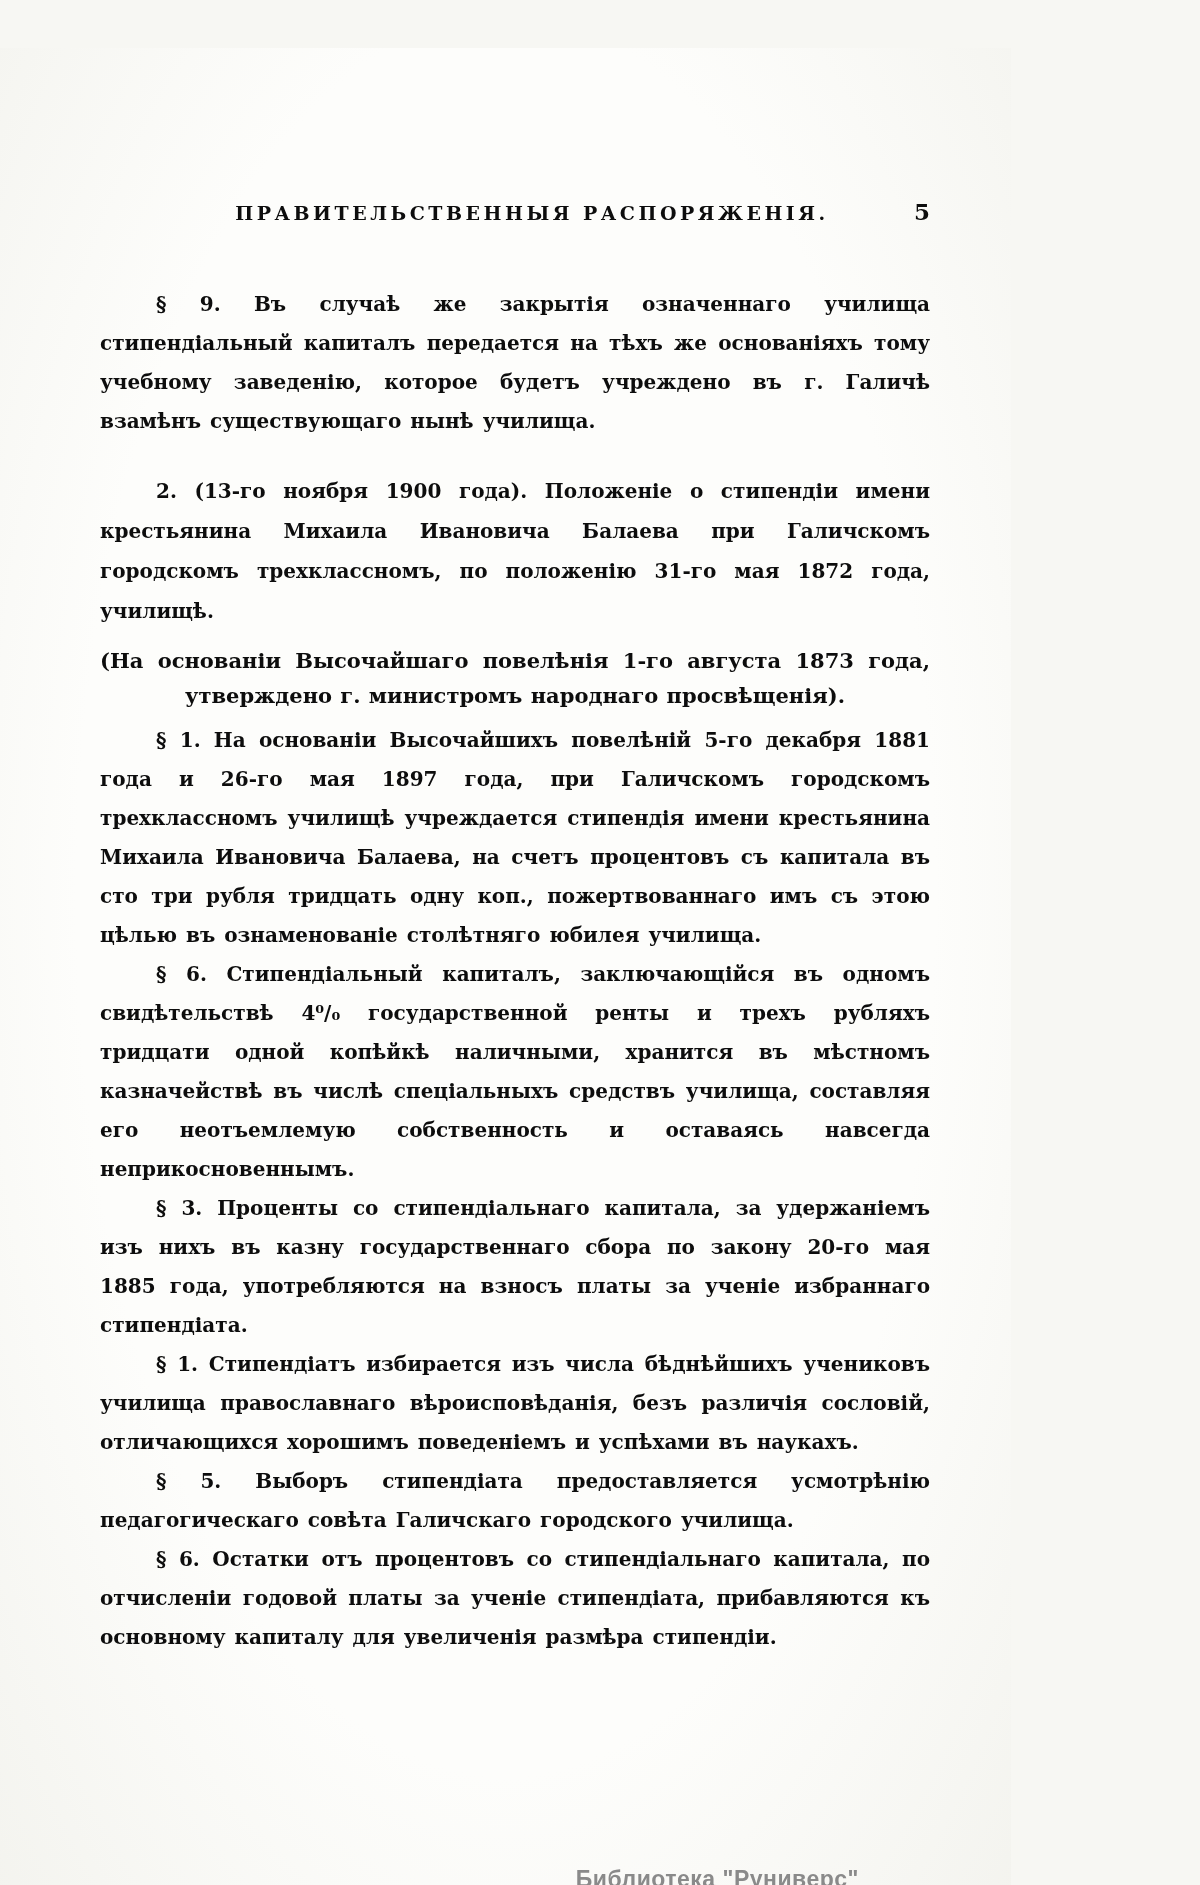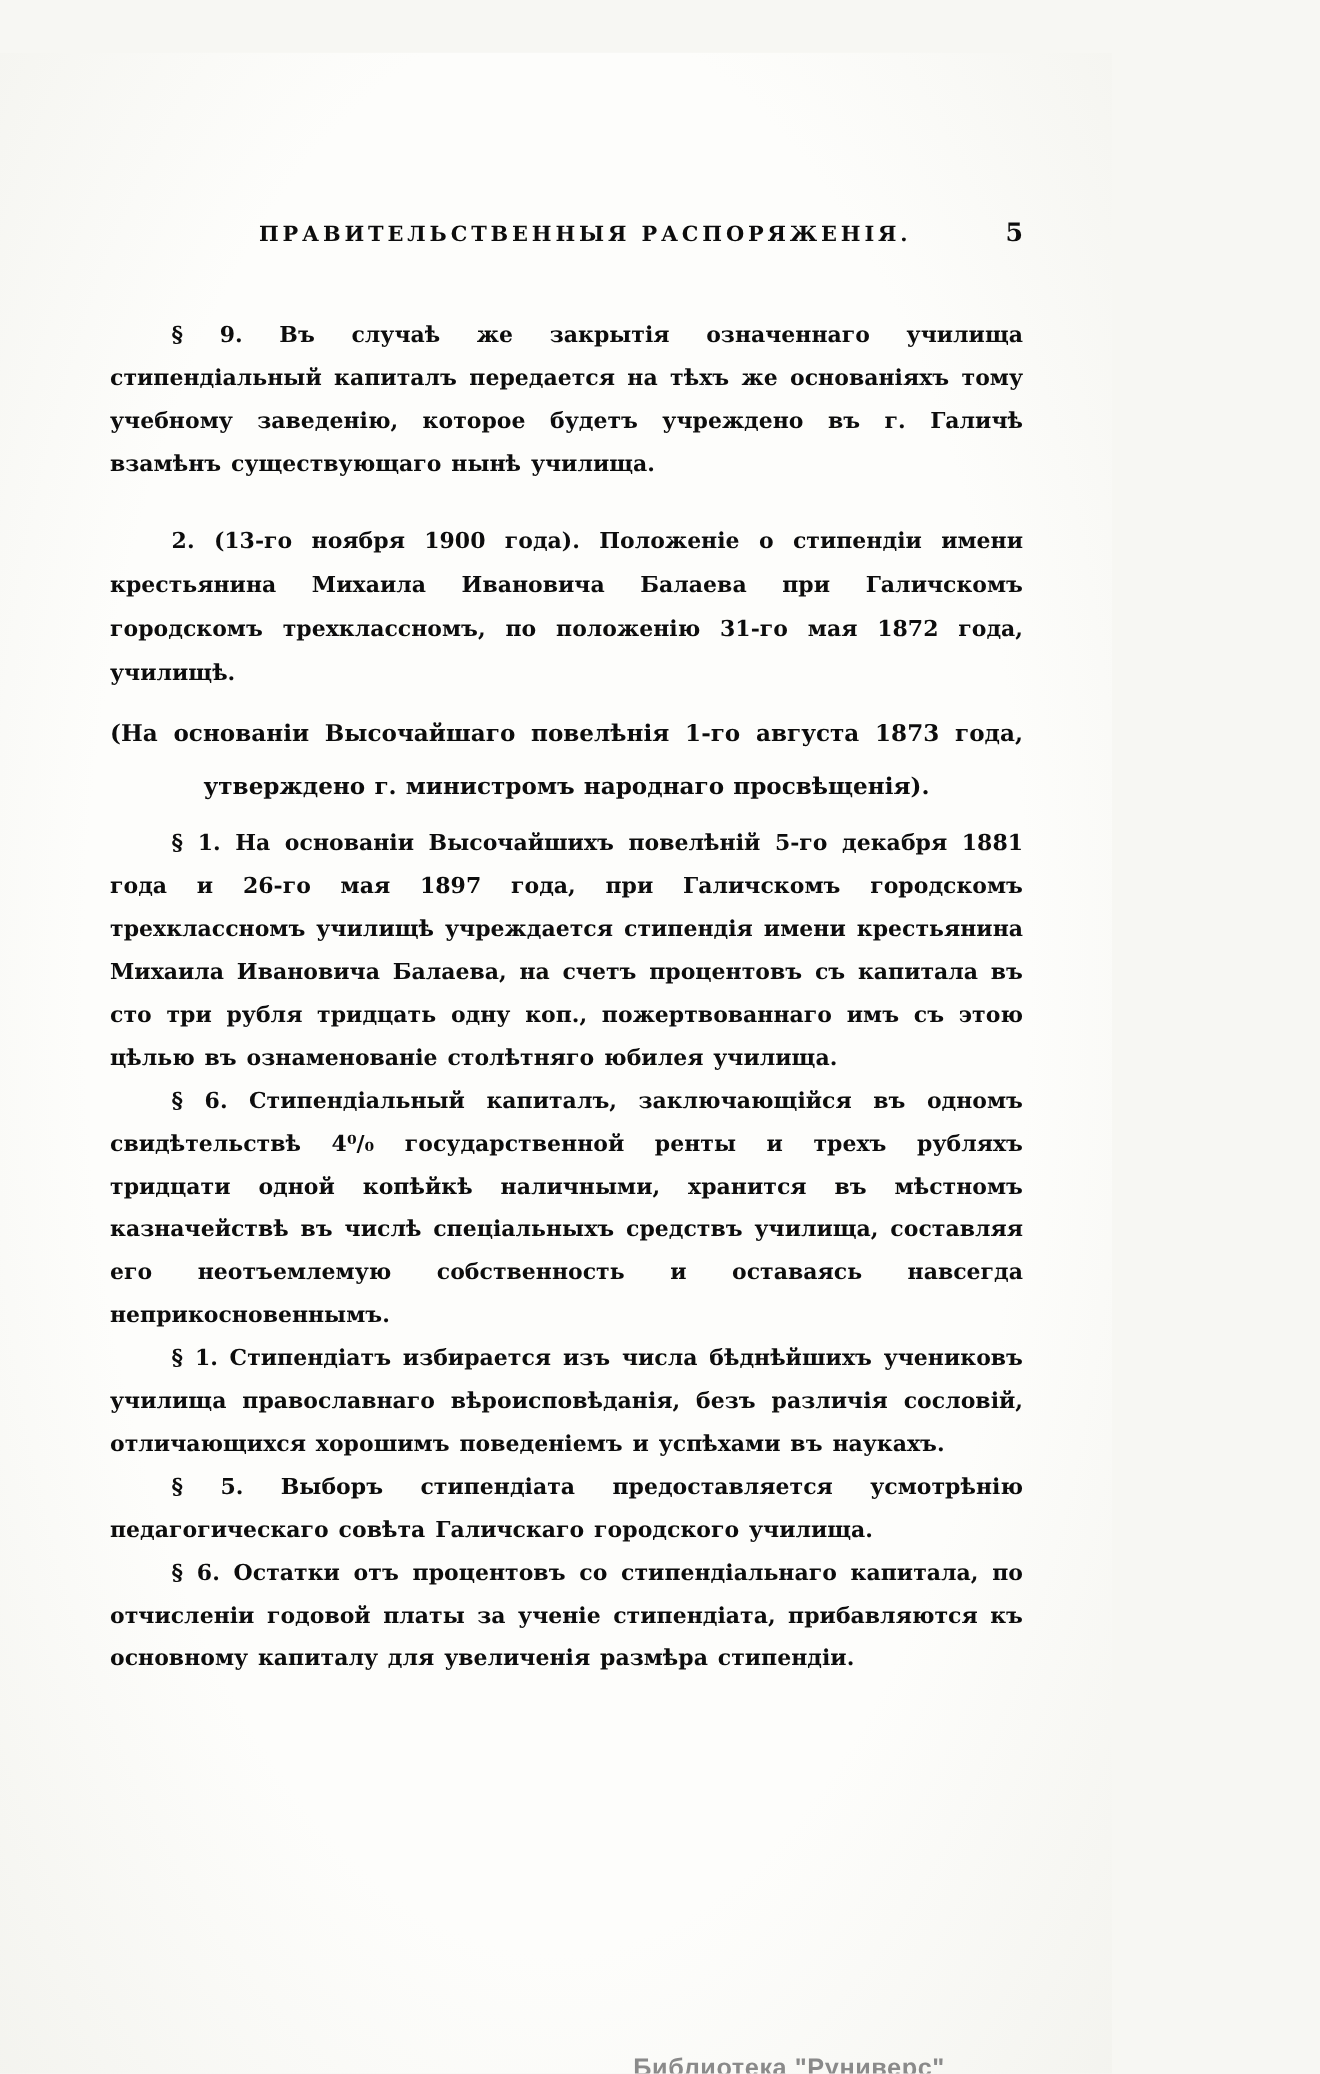--- a/index.html
+++ b/index.html
@@ -52,21 +52,21 @@
     text-indent: 56px;
     word-spacing: 2px;
   }
   .paragraphs p.heading {
     margin-top: 30px;
     line-height: 40px;
   }
   .paragraphs p.note {
     margin-top: 12px;
     font-size: 21px;
-    line-height: 48px;
+    line-height: 35px;
     text-indent: 0;
     word-spacing: 1px;
     text-align: justify;
     text-align-last: center;
   }
   .paragraphs p.note + p { margin-top: 8px; }
   .it { }
   .footer-watermark {
     position: absolute;
     right: 152px;
@@ -86,19 +86,20 @@
     <div class="header-row">
       <div class="header-title">ПРАВИТЕЛЬСТВЕННЫЯ РАСПОРЯЖЕНІЯ.</div>
       <div class="page-number">5</div>
     </div>
     <div class="paragraphs">
         <p class="body"><span>§ 9. Въ случаѣ же закрытія означеннаго училища стипендіальный капиталъ передается на тѣхъ же основаніяхъ тому учебному заведенію, которое будетъ учреждено въ г. Галичѣ взамѣнъ существующаго нынѣ училища.</span></p>
         <p class="heading"><span>2. (13-го ноября 1900 года). </span><span class="it">Положеніе о стипендіи имени крестьянина Михаила Ивановича Балаева при Галичскомъ городскомъ трехклассномъ, по положенію 31-го мая 1872 года, училищѣ.</span></p>
         <p class="note"><span>(На основаніи Высочайшаго повелѣнія 1-го августа 1873 года, утверждено г. министромъ народнаго просвѣщенія).</span></p>
         <p class="body"><span>§ 1. На основаніи Высочайшихъ повелѣній 5-го декабря 1881 года и 26-го мая 1897 года, при Галичскомъ городскомъ трехклассномъ училищѣ учреждается стипендія имени крестьянина Михаила Ивановича Балаева, на счетъ процентовъ съ капитала въ </span><span class="it">сто три рубля тридцать одну</span><span> коп., пожертвованнаго имъ съ этою цѣлью въ ознаменованіе столѣтняго юбилея училища.</span></p>
         <p class="body"><span>§ 6. Стипендіальный капиталъ, заключающійся въ одномъ свидѣтельствѣ 4⁰/₀ государственной ренты и трехъ рубляхъ тридцати одной копѣйкѣ наличными, хранится въ мѣстномъ казначействѣ въ числѣ спеціальныхъ средствъ училища, составляя его неотъемлемую собственность и оставаясь навсегда неприкосновеннымъ.</span></p>
+        <p class="body"><span>§ 3. Проценты со стипендіальнаго капитала, за удержаніемъ изъ нихъ въ казну государственнаго сбора по закону 20-го мая 1885 года, употребляются на взносъ платы за ученіе избраннаго стипендіата.</span></p>
         <p class="body"><span>§ 1. Стипендіатъ избирается изъ числа бѣднѣйшихъ учениковъ училища православнаго вѣроисповѣданія, безъ различія сословій, отличающихся хорошимъ поведеніемъ и успѣхами въ наукахъ.</span></p>
         <p class="body"><span>§ 5. Выборъ стипендіата предоставляется усмотрѣнію педагогическаго совѣта Галичскаго городского училища.</span></p>
         <p class="body"><span>§ 6. Остатки отъ процентовъ со стипендіальнаго капитала, по отчисленіи годовой платы за ученіе стипендіата, прибавляются къ основному капиталу для увеличенія размѣра стипендіи.</span></p>
       </div>
   </div>
   <div class="footer-watermark">Библиотека "Руниверс"</div>
 </div>
 
 </body></html>

